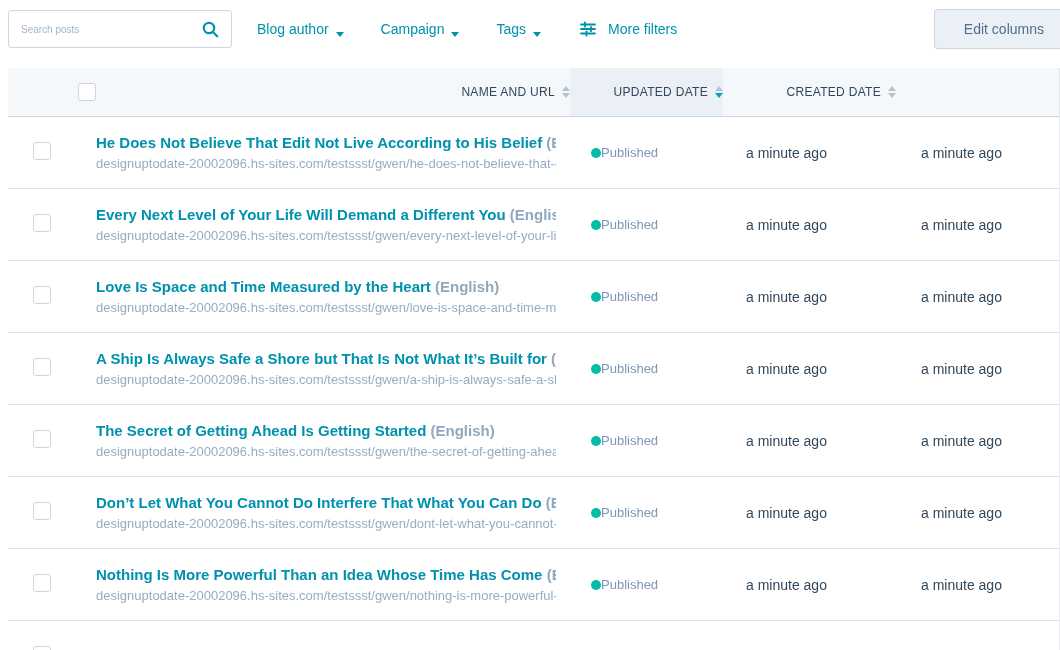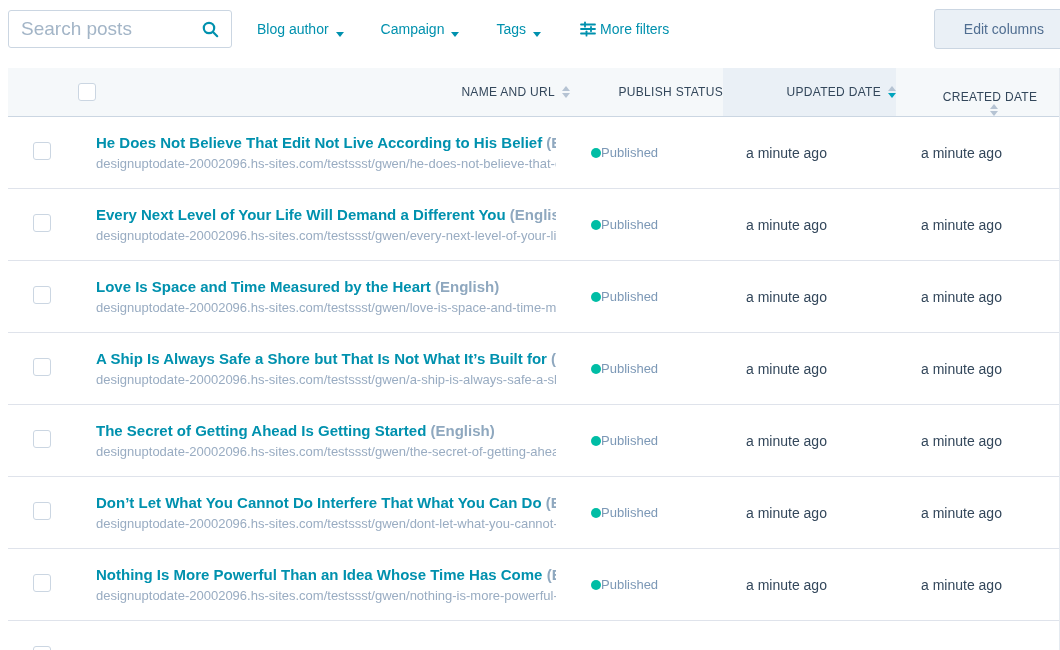--- a/index.html
+++ b/index.html
@@ -42,21 +42,21 @@
     display: flex;
     align-items: center;
     padding: 0 12px;
     background: #fff;
   }
   .search-box input {
     border: none;
     outline: none;
     flex: 1;
     min-width: 0;
-    font-size: 19px;
+    font-size: 10px;
     font-family: "Liberation Sans", sans-serif;
     color: var(--text-dark);
   }
   .search-box input::placeholder { color: #a3b5c7; }
   .search-icon-btn {
     background: none; border: none; cursor: pointer;
     display: flex; align-items: center; padding: 0 0 0 8px;
   }
   .filter {
     display: inline-flex;
@@ -73,21 +73,21 @@
     width: 0; height: 0;
     border-left: 4px solid transparent;
     border-right: 4px solid transparent;
     border-top: 5px solid currentColor;
     margin-left: 7px;
     display: inline-block;
   }
   .more-filters {
     display: inline-flex;
     align-items: center;
-    gap: 4px;
+    gap: 12px;
     background: none; border: none; cursor: pointer;
     color: var(--accent);
     font-size: 14px;
     font-weight: 500;
     font-family: "Liberation Sans", sans-serif;
     margin-left: 39px;
   }
   .edit-columns-btn {
     margin-left: auto;
     margin-right: -14px;
@@ -129,21 +129,21 @@
     font-weight: 400;
     letter-spacing: 0.3px;
     color: var(--text-dark);
     cursor: pointer;
     white-space: nowrap;
     justify-content: flex-end;
   }
   .th-check { padding-left: 25px; }
   .th-status { padding-left: 20px; }
   .th-updated { padding-left: 23px; background: var(--header-sorted-bg); }
-  .th-created { padding-left: 25px; flex-direction: column; }
+  .th-created { padding-left: 25px; }
   .sort {
     display: inline-flex;
     flex-direction: column;
     gap: 2px;
     margin-left: 7px;
   }
   .sort .tri-up {
     width: 0; height: 0;
     border-left: 4px solid transparent;
     border-right: 4px solid transparent;
@@ -268,23 +268,20 @@
     <div class="th th-check">
       <span class="checkbox"></span>
     </div>
     <div class="th">
       <span>NAME AND URL</span>
       <span class="sort">
         <span class="tri-up"></span>
           <span class="tri-down"></span>
       </span>
     </div>
-    <div class="th th-status">
-      <span>PUBLISH STATUS</span>
-    </div>
     <div class="th th-updated">
       <span>UPDATED DATE</span>
       <span class="sort">
         <span class="tri-up"></span>
           <span class="tri-down active-down"></span>
       </span>
     </div>
     <div class="th th-created">
       <span>CREATED DATE</span>
       <span class="sort">

